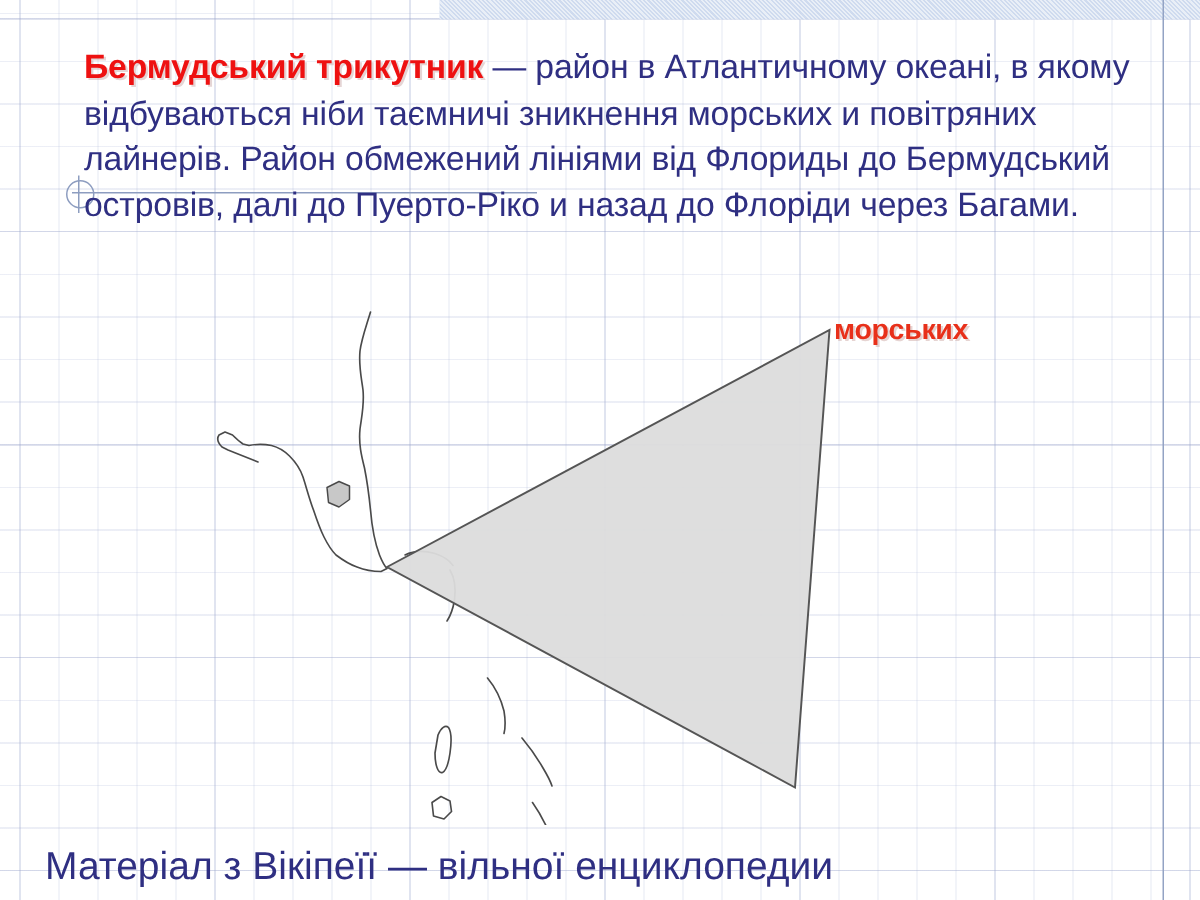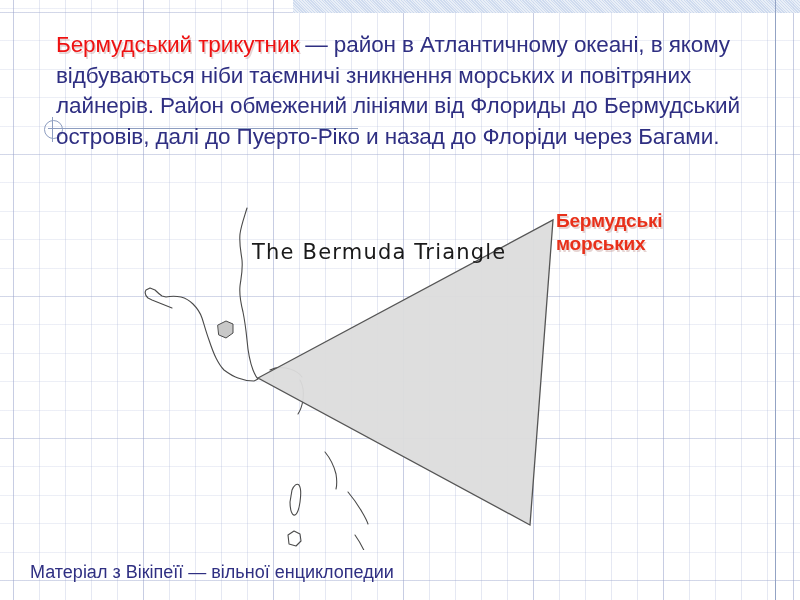--- a/index.html
+++ b/index.html
@@ -92,21 +92,21 @@
     top: 30px;
     width: 720px;
     font-size: 22.5px;
     line-height: 30.5px;
     color: #2f2f82;
     font-weight: bold;
     letter-spacing: -0.1px;
   }
   #body-text .lead {
     color: #ee1111;
-    font-weight: normal;
+    font-weight: bold;
     text-shadow: 1.5px 1.5px 0 rgba(190,150,150,0.40);
   }
   #body-text .normal {
     font-weight: normal;
   }
 
   
   #map {
     position: absolute;
     left: 0;
@@ -139,21 +139,21 @@
   }
   #label-bermuda { left: 556px; top: 209px; }
   #label-florida { left: 146px; top: 368px; }
   #label-puerto  { left: 534px; top: 492px; }
 
   
   #footer-text {
     position: absolute;
     left: 30px;
     top: 562px;
-    font-size: 18px;
+    font-size: 26px;
     color: #2f2f82;
     font-weight: normal;
     white-space: nowrap;
   }
 </style>
 </head>
 <body>
 
 <div id="slide">
 
@@ -285,24 +285,22 @@
           Z"></path>
 
         <path d="
           M 508 546 L 540 546 L 543 550 L 542 557 L 538 560 L 510 560 L 506 556 L 506 550 Z"></path>
       </g>
 
       <polygon points="258,178 553,20 530,325" fill="#dcdcdc" fill-opacity="0.95" stroke="#555555" stroke-width="1.3"></polygon>
     </svg>
   </div>
 
-  <div class="map-title">The Bermuda Triangle</div>
 
   <div class="map-label" id="label-bermuda">
-    <div>Бермудські</div>
     <div>морських</div>
   </div>
 
 
 
   <div id="footer-text">Матеріал з Вікіпеїї — вільної енциклопедии</div>
 
 </div>
 
 </body></html>

